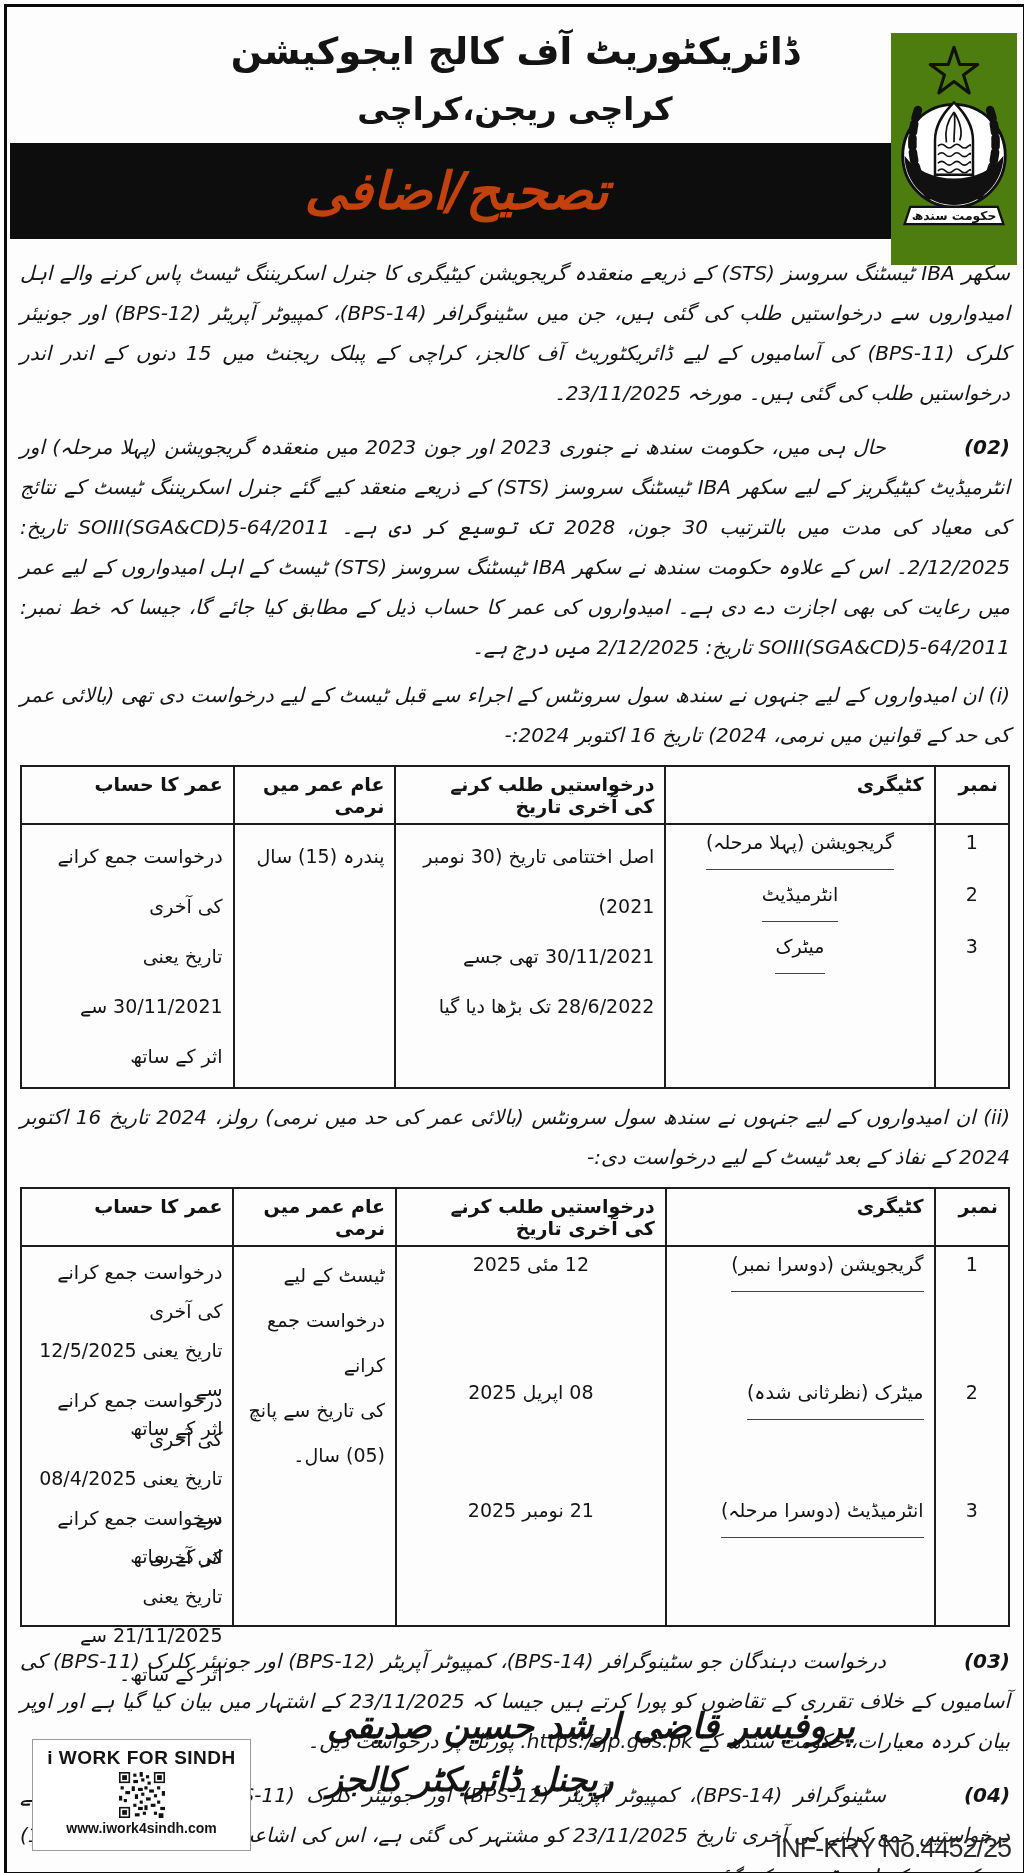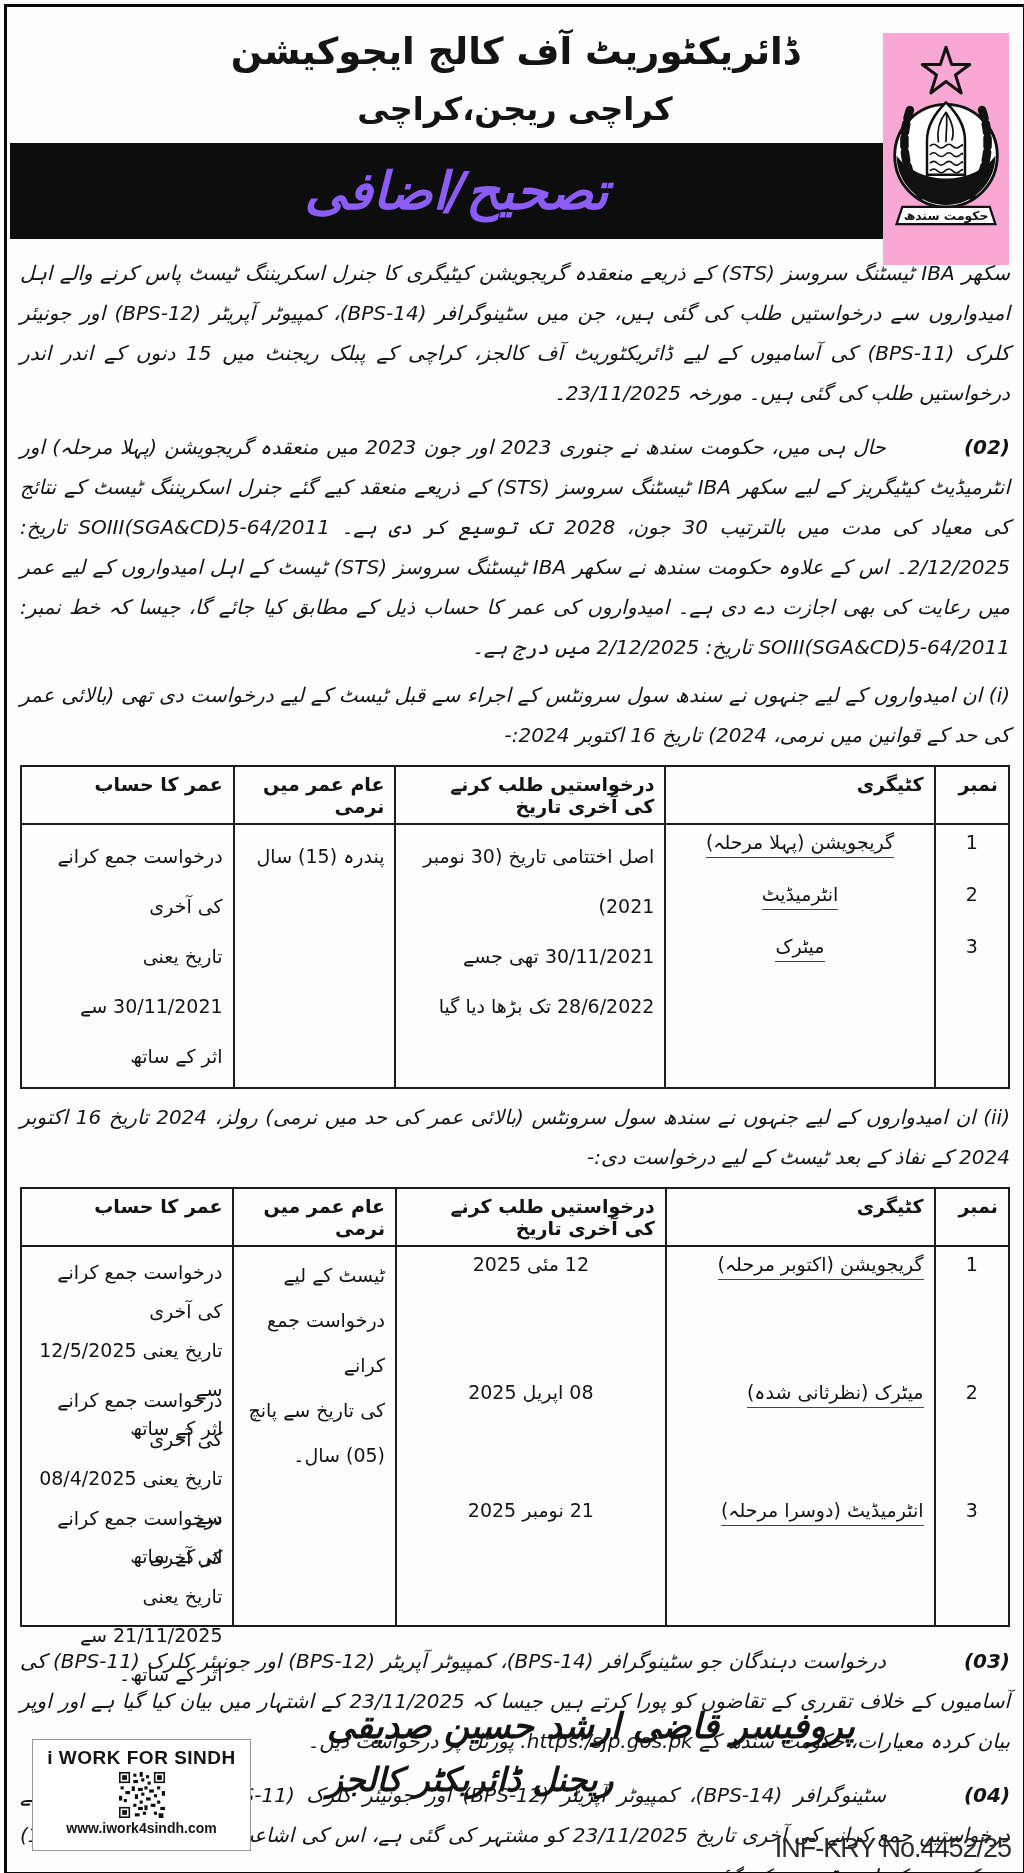--- a/index.html
+++ b/index.html
@@ -4,39 +4,39 @@
 <style>
   html,body{margin:0;padding:0;background:#fff;}
   .page{position:relative;width:1016px;height:1865px;margin:4px;border:3px solid #0a0a0a;
         background:#fdfdfd;color:#141414;overflow:hidden;
         font-family:"DejaVu Sans",sans-serif;}
   .urdu{direction:rtl;font-family:"DejaVu Sans",sans-serif;}
   
   .hdr{padding-top:16px;text-align:center;}
   .hdr .t1{font-size:37px;font-weight:bold;line-height:58px;}
   .hdr .t2{font-size:32px;font-weight:bold;line-height:56px;}
-  .banner{height:96px;margin:6px 120px 0 3px;background:#0d0d0d;color:#8b5cf6;
+  .banner{height:96px;margin:6px 120px 0 3px;background:#0d0d0d;color:#c2410c;
           display:flex;align-items:center;justify-content:center;}
   .banner span{font-size:52px;font-weight:bold;font-style:italic;letter-spacing:1px;}
   
-  .emblem-box{position:absolute;top:26px;right:14px;width:126px;height:232px;background:#f9a8d4;
+  .emblem-box{position:absolute;top:26px;right:6px;width:126px;height:232px;background:#4d7c0f;
               z-index:6;display:flex;align-items:center;justify-content:center;}
   
   .content{padding:0 13px;}
   p.para{margin:14px 0 0 0;font-size:20px;line-height:40px;text-align:justify;font-style:italic;}
   p.tight{margin-top:8px;}
   .pnum{font-weight:bold;}
   .pindent{display:inline-block;width:78px;}
   
   table.dtable{width:990px;border-collapse:collapse;margin:10px 0 0 0;direction:rtl;
                font-size:19px;}
   table.dtable th,table.dtable td{border:2px solid #1c1c1c;vertical-align:top;padding:6px 10px;}
   table.dtable th{font-weight:bold;height:44px;text-align:right;font-size:19px;padding-left:23px;}
   th.cnum,td.cnum{text-align:center;}
-  .cat-u{display:inline-block;border-bottom:1.5px solid #444;padding-bottom:4px;}
+  .cat-u{display:inline-block;border-bottom:1.5px solid #444;padding-bottom:16px;}
   .t1slot{height:52px;}
   .t1 .datecell div, .t1 .calccell div{line-height:50px;}
   .t1 .catcell{text-align:center;}
   .t2slot1{height:128px;} .t2slot2{height:118px;} .t2slot3{height:120px;}
   .t2 .datecell div{text-align:center;}
   .t2 .relaxcell{line-height:45px;}
   .calcline{line-height:39px;}
   
   .sig{position:absolute;top:1692px;left:320px;width:620px;text-align:left;direction:rtl;z-index:3;}
   .sig .s1{font-size:35px;font-weight:bold;font-style:italic;line-height:54px;}
@@ -165,21 +165,21 @@
         </tr>
       </thead>
       <tbody>
         <tr>
           <td class="cnum">
             <div class="t2slot1">1</div>
             <div class="t2slot2">2</div>
             <div class="t2slot3">3</div>
           </td>
           <td>
-            <div class="t2slot1"><span class="cat-u">گریجویشن (اکتوبر مرحلہ)</span></div>
+            <div class="t2slot1"><span class="cat-u">گریجویشن (دوسرا نمبر)</span></div>
             <div class="t2slot2"><span class="cat-u">میٹرک (نظرثانی شدہ)</span></div>
             <div class="t2slot3"><span class="cat-u">انٹرمیڈیٹ (دوسرا مرحلہ)</span></div>
           </td>
           <td class="datecell">
             <div class="t2slot1">12 مئی 2025</div>
             <div class="t2slot2">08 اپریل 2025</div>
             <div class="t2slot3">21 نومبر 2025</div>
           </td>
           <td class="relaxcell">
             <div>ٹیسٹ کے لیے</div>

